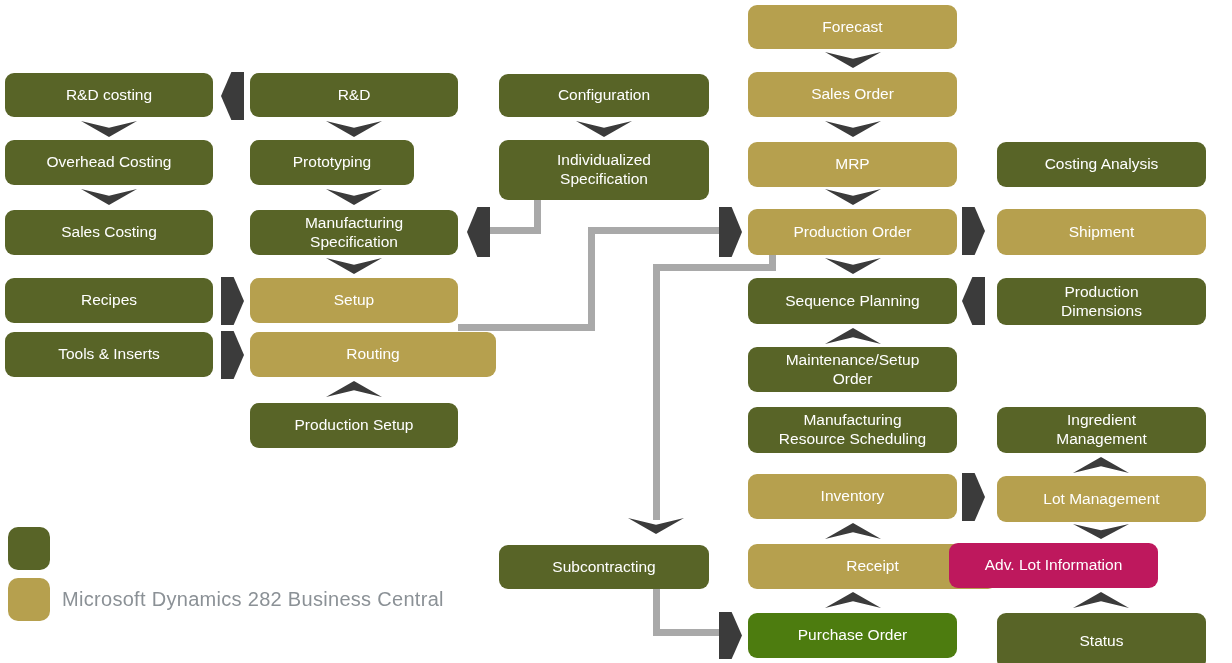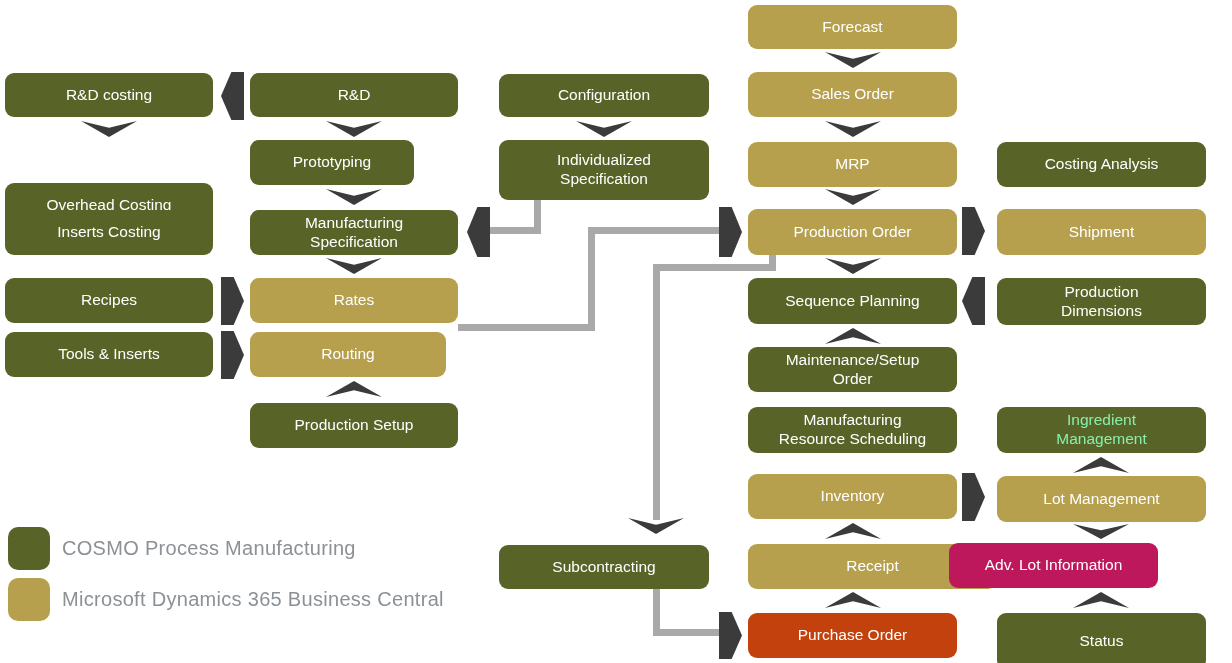--- a/index.html
+++ b/index.html
@@ -82,59 +82,58 @@
       <div class="arrow arrow-left" style="left: 221px; top: 72px; width: 23px; height: 48px; background: rgb(59, 59, 59);"></div>
       <div class="arrow arrow-left" style="left: 467px; top: 207px; width: 23px; height: 50px; background: rgb(59, 59, 59);"></div>
       <div class="arrow arrow-left" style="left: 962px; top: 277px; width: 23px; height: 48px; background: rgb(59, 59, 59);"></div>
       <div class="arrow arrow-right" style="left: 221px; top: 277px; width: 23px; height: 48px; background: rgb(59, 59, 59);"></div>
       <div class="arrow arrow-right" style="left: 221px; top: 331px; width: 23px; height: 48px; background: rgb(59, 59, 59);"></div>
       <div class="arrow arrow-right" style="left: 719px; top: 207px; width: 23px; height: 50px; background: rgb(59, 59, 59);"></div>
       <div class="arrow arrow-right" style="left: 962px; top: 207px; width: 23px; height: 48px; background: rgb(59, 59, 59);"></div>
       <div class="arrow arrow-right" style="left: 962px; top: 473px; width: 23px; height: 48px; background: rgb(59, 59, 59);"></div>
       <div class="arrow arrow-right" style="left: 719px; top: 612px; width: 23px; height: 47px; background: rgb(59, 59, 59);"></div>
       <div class="node" style="left: 5px; top: 73px; width: 208px; height: 44px; background: rgb(88, 100, 39); color: rgb(255, 255, 255);"><span>R&amp;D costing</span></div>
-      <div class="node" style="left: 5px; top: 140px; width: 208px; height: 45px; background: rgb(88, 100, 39); color: rgb(255, 255, 255); margin-top: 43px;"><span>Overhead Costing</span></div>
-      <div class="node" style="left: 5px; top: 210px; width: 208px; height: 45px; background: rgb(88, 100, 39); color: rgb(255, 255, 255);"><span>Inserts Costing</span></div>
+      <div class="node" style="left: 5px; top: 140px; width: 208px; height: 45px; background: rgb(88, 100, 39); color: rgb(255, 255, 255);"><span>Overhead Costing</span></div>
+      <div class="node" style="left: 5px; top: 210px; width: 208px; height: 45px; background: rgb(88, 100, 39); color: rgb(255, 255, 255);"><span>Sales Costing</span></div>
       <div class="node" style="left: 5px; top: 278px; width: 208px; height: 45px; background: rgb(88, 100, 39); color: rgb(255, 255, 255);"><span>Recipes</span></div>
       <div class="node" style="left: 5px; top: 332px; width: 208px; height: 45px; background: rgb(88, 100, 39); color: rgb(255, 255, 255);"><span>Tools &amp; Inserts</span></div>
       <div class="node" style="left: 250px; top: 73px; width: 208px; height: 44px; background: rgb(88, 100, 39); color: rgb(255, 255, 255);"><span>R&amp;D</span></div>
       <div class="node" style="left: 250px; top: 140px; width: 164px; height: 45px; background: rgb(88, 100, 39); color: rgb(255, 255, 255);"><span>Prototyping</span></div>
       <div class="node" style="left: 250px; top: 210px; width: 208px; height: 45px; background: rgb(88, 100, 39); color: rgb(255, 255, 255);"><span>Manufacturing
 Specification</span></div>
-      <div class="node" style="left: 250px; top: 278px; width: 208px; height: 45px; background: rgb(182, 160, 78); color: rgb(255, 255, 255);"><span>Rates</span></div>
-      <div class="node" style="left: 250px; top: 332px; width: 196px; height: 45px; background: rgb(182, 160, 78); color: rgb(255, 255, 255);"><span>Routing</span></div>
+      <div class="node" style="left: 250px; top: 278px; width: 208px; height: 45px; background: rgb(182, 160, 78); color: rgb(255, 255, 255);"><span>Setup</span></div>
+      <div class="node" style="left: 250px; top: 332px; width: 246px; height: 45px; background: rgb(182, 160, 78); color: rgb(255, 255, 255);"><span>Routing</span></div>
       <div class="node" style="left: 250px; top: 403px; width: 208px; height: 45px; background: rgb(88, 100, 39); color: rgb(255, 255, 255);"><span>Production Setup</span></div>
       <div class="node" style="left: 499px; top: 74px; width: 210px; height: 43px; background: rgb(88, 100, 39); color: rgb(255, 255, 255);"><span>Configuration</span></div>
       <div class="node" style="left: 499px; top: 140px; width: 210px; height: 60px; background: rgb(88, 100, 39); color: rgb(255, 255, 255);"><span>Individualized
 Specification</span></div>
       <div class="node" style="left: 499px; top: 545px; width: 210px; height: 44px; background: rgb(88, 100, 39); color: rgb(255, 255, 255);"><span>Subcontracting</span></div>
       <div class="node" style="left: 748px; top: 5px; width: 209px; height: 44px; background: rgb(182, 160, 78); color: rgb(255, 255, 255);"><span>Forecast</span></div>
       <div class="node" style="left: 748px; top: 72px; width: 209px; height: 45px; background: rgb(182, 160, 78); color: rgb(255, 255, 255);"><span>Sales Order</span></div>
       <div class="node" style="left: 748px; top: 142px; width: 209px; height: 45px; background: rgb(182, 160, 78); color: rgb(255, 255, 255);"><span>MRP</span></div>
       <div class="node" style="left: 748px; top: 209px; width: 209px; height: 46px; background: rgb(182, 160, 78); color: rgb(255, 255, 255);"><span>Production Order</span></div>
       <div class="node" style="left: 748px; top: 278px; width: 209px; height: 46px; background: rgb(88, 100, 39); color: rgb(255, 255, 255);"><span>Sequence Planning</span></div>
       <div class="node" style="left: 748px; top: 347px; width: 209px; height: 45px; background: rgb(88, 100, 39); color: rgb(255, 255, 255);"><span>Maintenance/Setup
 Order</span></div>
       <div class="node" style="left: 748px; top: 407px; width: 209px; height: 46px; background: rgb(88, 100, 39); color: rgb(255, 255, 255);"><span>Manufacturing
 Resource Scheduling</span></div>
       <div class="node" style="left: 748px; top: 474px; width: 209px; height: 45px; background: rgb(182, 160, 78); color: rgb(255, 255, 255);"><span>Inventory</span></div>
       <div class="node" style="left: 748px; top: 544px; width: 249px; height: 45px; background: rgb(182, 160, 78); color: rgb(255, 255, 255);"><span>Receipt</span></div>
-      <div class="node" style="left: 748px; top: 613px; width: 209px; height: 45px; background: #c2410c; color: rgb(255, 255, 255);"><span>Purchase Order</span></div>
+      <div class="node" style="left: 748px; top: 613px; width: 209px; height: 45px; background: #4d7c0f; color: rgb(255, 255, 255);"><span>Purchase Order</span></div>
       <div class="node" style="left: 997px; top: 142px; width: 209px; height: 45px; background: rgb(88, 100, 39); color: rgb(255, 255, 255);"><span>Costing Analysis</span></div>
       <div class="node" style="left: 997px; top: 209px; width: 209px; height: 46px; background: rgb(182, 160, 78); color: rgb(255, 255, 255);"><span>Shipment</span></div>
       <div class="node" style="left: 997px; top: 278px; width: 209px; height: 47px; background: rgb(88, 100, 39); color: rgb(255, 255, 255);"><span>Production
 Dimensions</span></div>
-      <div class="node" style="left: 997px; top: 407px; width: 209px; height: 46px; background: rgb(88, 100, 39); color: #86efac;"><span>Ingredient
+      <div class="node" style="left: 997px; top: 407px; width: 209px; height: 46px; background: rgb(88, 100, 39); color: #ffffff;"><span>Ingredient
 Management</span></div>
       <div class="node" style="left: 997px; top: 476px; width: 209px; height: 46px; background: rgb(182, 160, 78); color: rgb(255, 255, 255);"><span>Lot Management</span></div>
       <div class="node" style="left: 949px; top: 543px; width: 209px; height: 45px; background: #be185d; color: rgb(255, 255, 255);"><span>Adv. Lot Information</span></div>
       <div class="node" style="left: 997px; top: 613px; width: 209px; height: 56px; background: rgb(88, 100, 39); color: rgb(255, 255, 255);"><span>Status</span></div>
     </div>
 
   <div class="legend-item" style="left:0; top:527; width:400px; height:43px;">
     <span class="legend-swatch" id="swatch-0" style="left: 8px; top: 527px; background: rgb(88, 100, 39);"></span>
-    <span class="legend-label" style="top: 537px; color: rgb(139, 145, 150);">COSMO Process Manufacturing</span>
   </div>
   <div class="legend-item">
     <span class="legend-swatch" id="swatch-1" style="left: 8px; top: 578px; background: rgb(182, 160, 78);"></span>
-    <span class="legend-label" style="top: 588px; color: rgb(139, 145, 150);">Microsoft Dynamics 365 Business Central</span>
+    <span class="legend-label" style="top: 588px; color: rgb(139, 145, 150);">Microsoft Dynamics 282 Business Central</span>
   </div>
 </div>
 
 </body></html>

